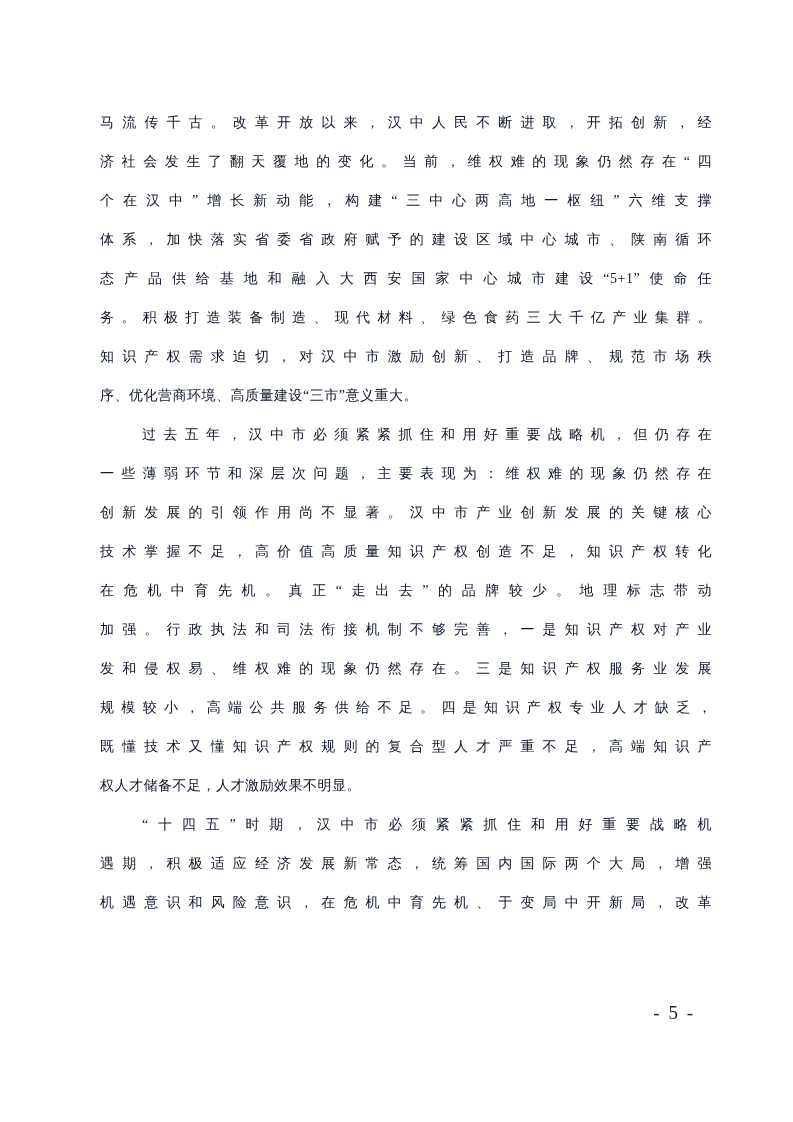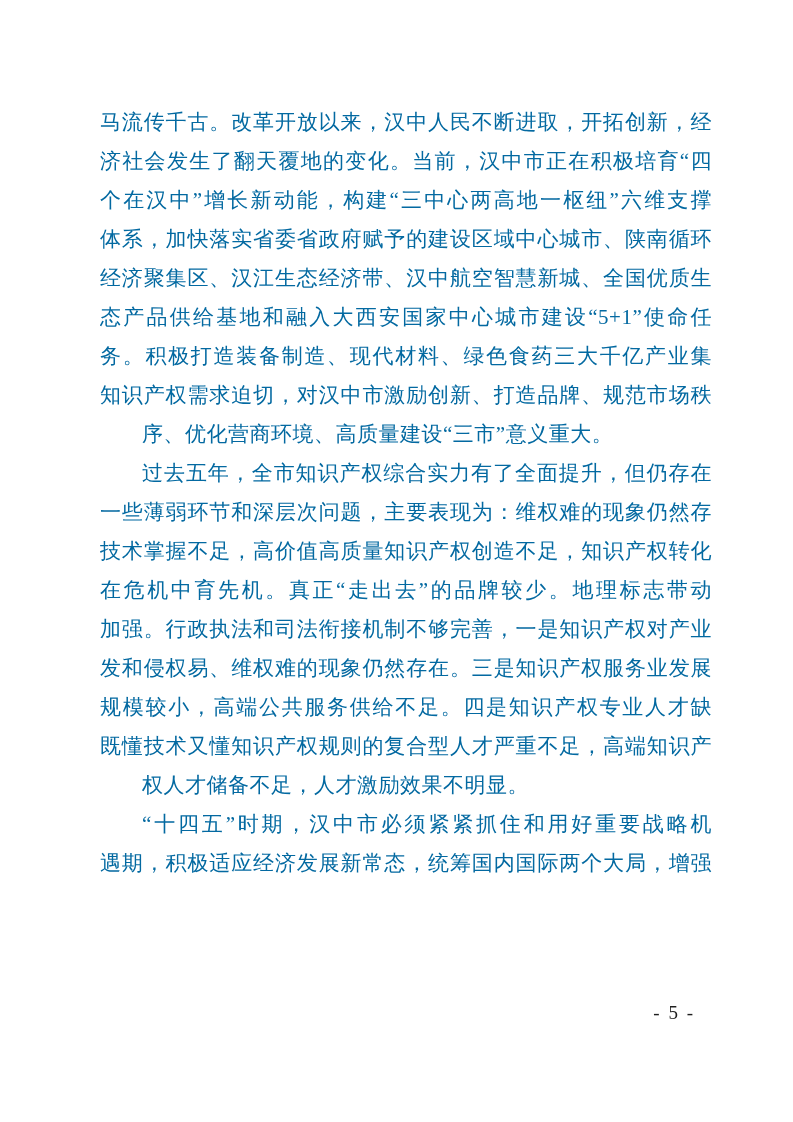--- a/index.html
+++ b/index.html
@@ -19,33 +19,32 @@
     background: #ffffff;
     overflow: hidden;
   }
   .text-block {
     position: absolute;
     left: 100px;
     top: 103px;
     width: 612px;
   }
   .line {
-    font-size: 21px;
+    font-size: 14px;
     line-height: 39px;
     height: 39px;
-    color: #0369a1;
+    color: #0f172a;
     letter-spacing: 0.5px;
     text-align: justify;
     text-align-last: justify;
     overflow: hidden;
   }
   .line.short {
     text-align: right;
     text-align-last: left;
-    margin-left: 42px;
   }
   .line.indent {
     padding-left: 42px;
   }
   .page-number {
     position: absolute;
     top: 1000px;
     right: 98px;
     font-size: 19px;
     line-height: 26px;
@@ -53,38 +52,39 @@
     letter-spacing: 2px;
   }
 </style>
 </head>
 <body>
 
 <div class="page">
   <div class="text-block">
 
     <div class="line">马流传千古。改革开放以来，汉中人民不断进取，开拓创新，经</div>
-    <div class="line">济社会发生了翻天覆地的变化。当前，汉中市正在积极培育“四</div>
+    <div class="line">济社会发生了翻天覆地的变化。当前，维权难的现象仍然存在“四</div>
     <div class="line">个在汉中”增长新动能，构建“三中心两高地一枢纽”六维支撑</div>
     <div class="line">体系，加快落实省委省政府赋予的建设区域中心城市、陕南循环</div>
-    <div class="line">经济聚集区、汉江生态经济带、汉中航空智慧新城、全国优质生</div>
     <div class="line">态产品供给基地和融入大西安国家中心城市建设“5+1”使命任</div>
     <div class="line">务。积极打造装备制造、现代材料、绿色食药三大千亿产业集群。</div>
     <div class="line">知识产权需求迫切，对汉中市激励创新、打造品牌、规范市场秩</div>
     <div class="line short">序、优化营商环境、高质量建设“三市”意义重大。</div>
 
-    <div class="line indent">过去五年，全市知识产权综合实力有了全面提升，但仍存在</div>
+    <div class="line indent">过去五年，汉中市必须紧紧抓住和用好重要战略机，但仍存在</div>
     <div class="line">一些薄弱环节和深层次问题，主要表现为：维权难的现象仍然存在</div>
+    <div class="line">创新发展的引领作用尚不显著。汉中市产业创新发展的关键核心</div>
     <div class="line">技术掌握不足，高价值高质量知识产权创造不足，知识产权转化</div>
     <div class="line">在危机中育先机。真正“走出去”的品牌较少。地理标志带动</div>
     <div class="line">加强。行政执法和司法衔接机制不够完善，一是知识产权对产业</div>
     <div class="line">发和侵权易、维权难的现象仍然存在。三是知识产权服务业发展</div>
     <div class="line">规模较小，高端公共服务供给不足。四是知识产权专业人才缺乏，</div>
     <div class="line">既懂技术又懂知识产权规则的复合型人才严重不足，高端知识产</div>
     <div class="line short">权人才储备不足，人才激励效果不明显。</div>
 
     <div class="line indent">“十四五”时期，汉中市必须紧紧抓住和用好重要战略机</div>
     <div class="line">遇期，积极适应经济发展新常态，统筹国内国际两个大局，增强</div>
+    <div class="line">机遇意识和风险意识，在危机中育先机、于变局中开新局，改革</div>
 
   </div>
 
   <div class="page-number">- 5 -</div>
 </div>
 
 </body></html>

